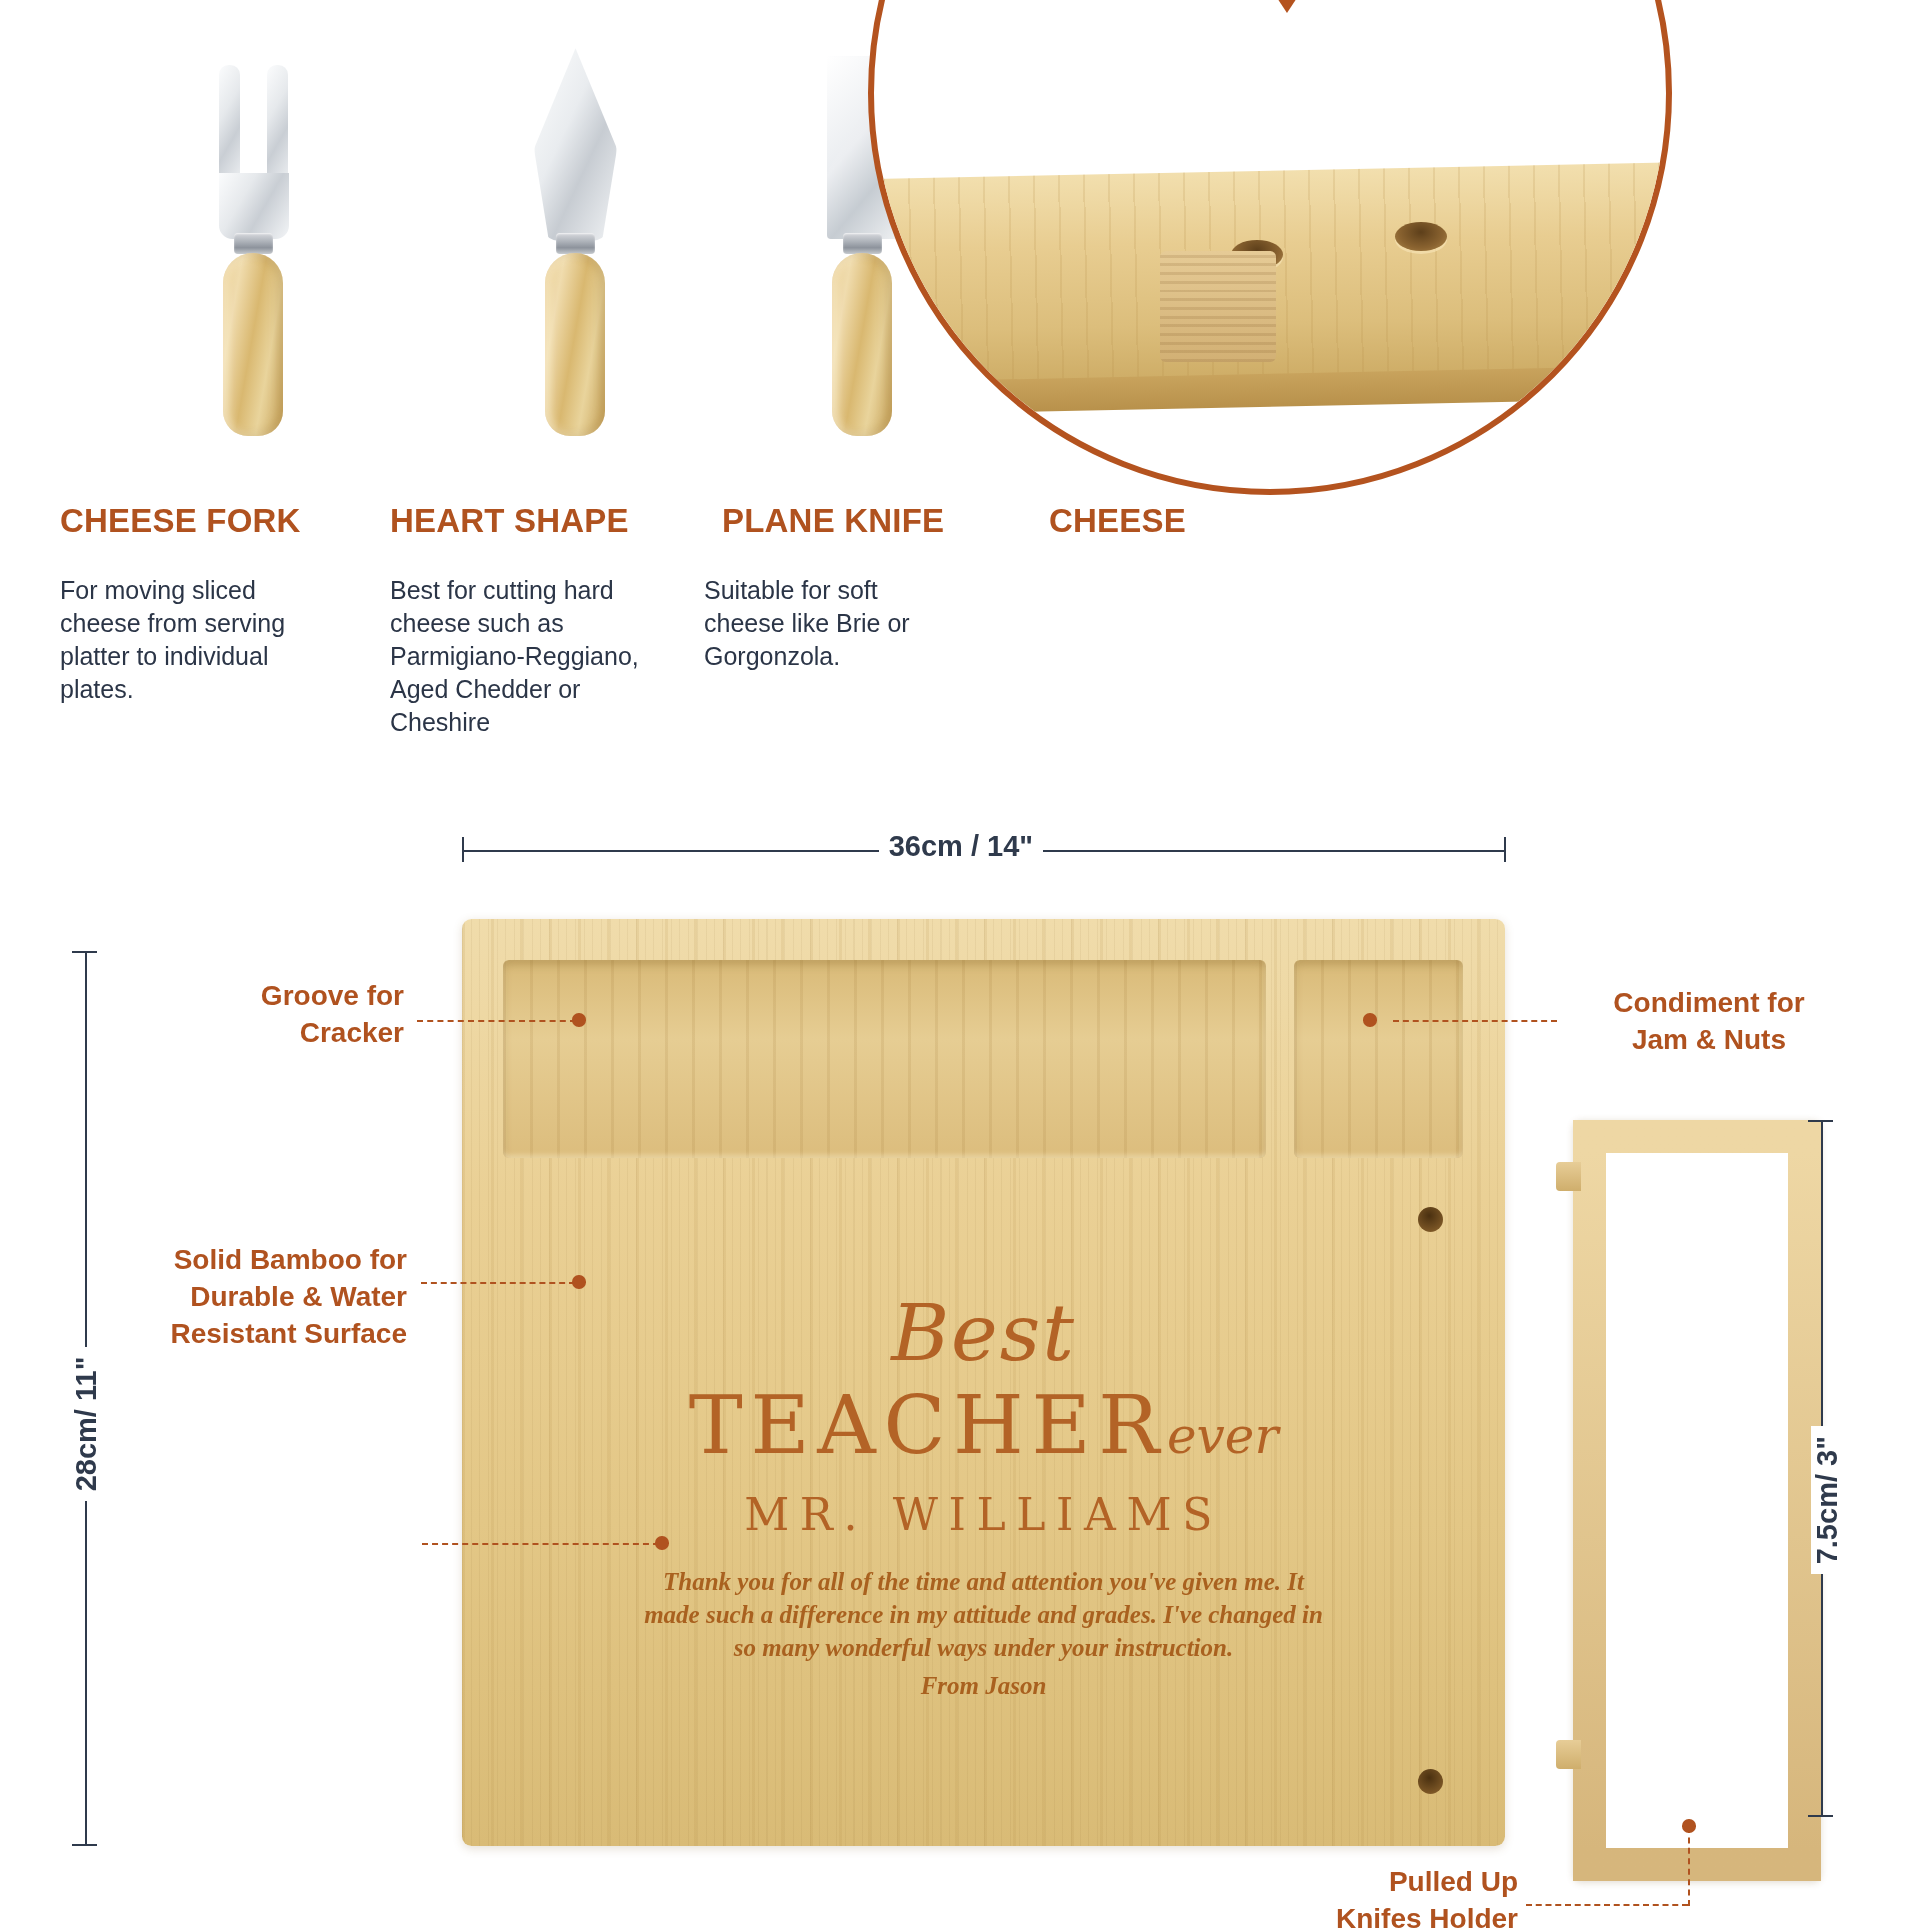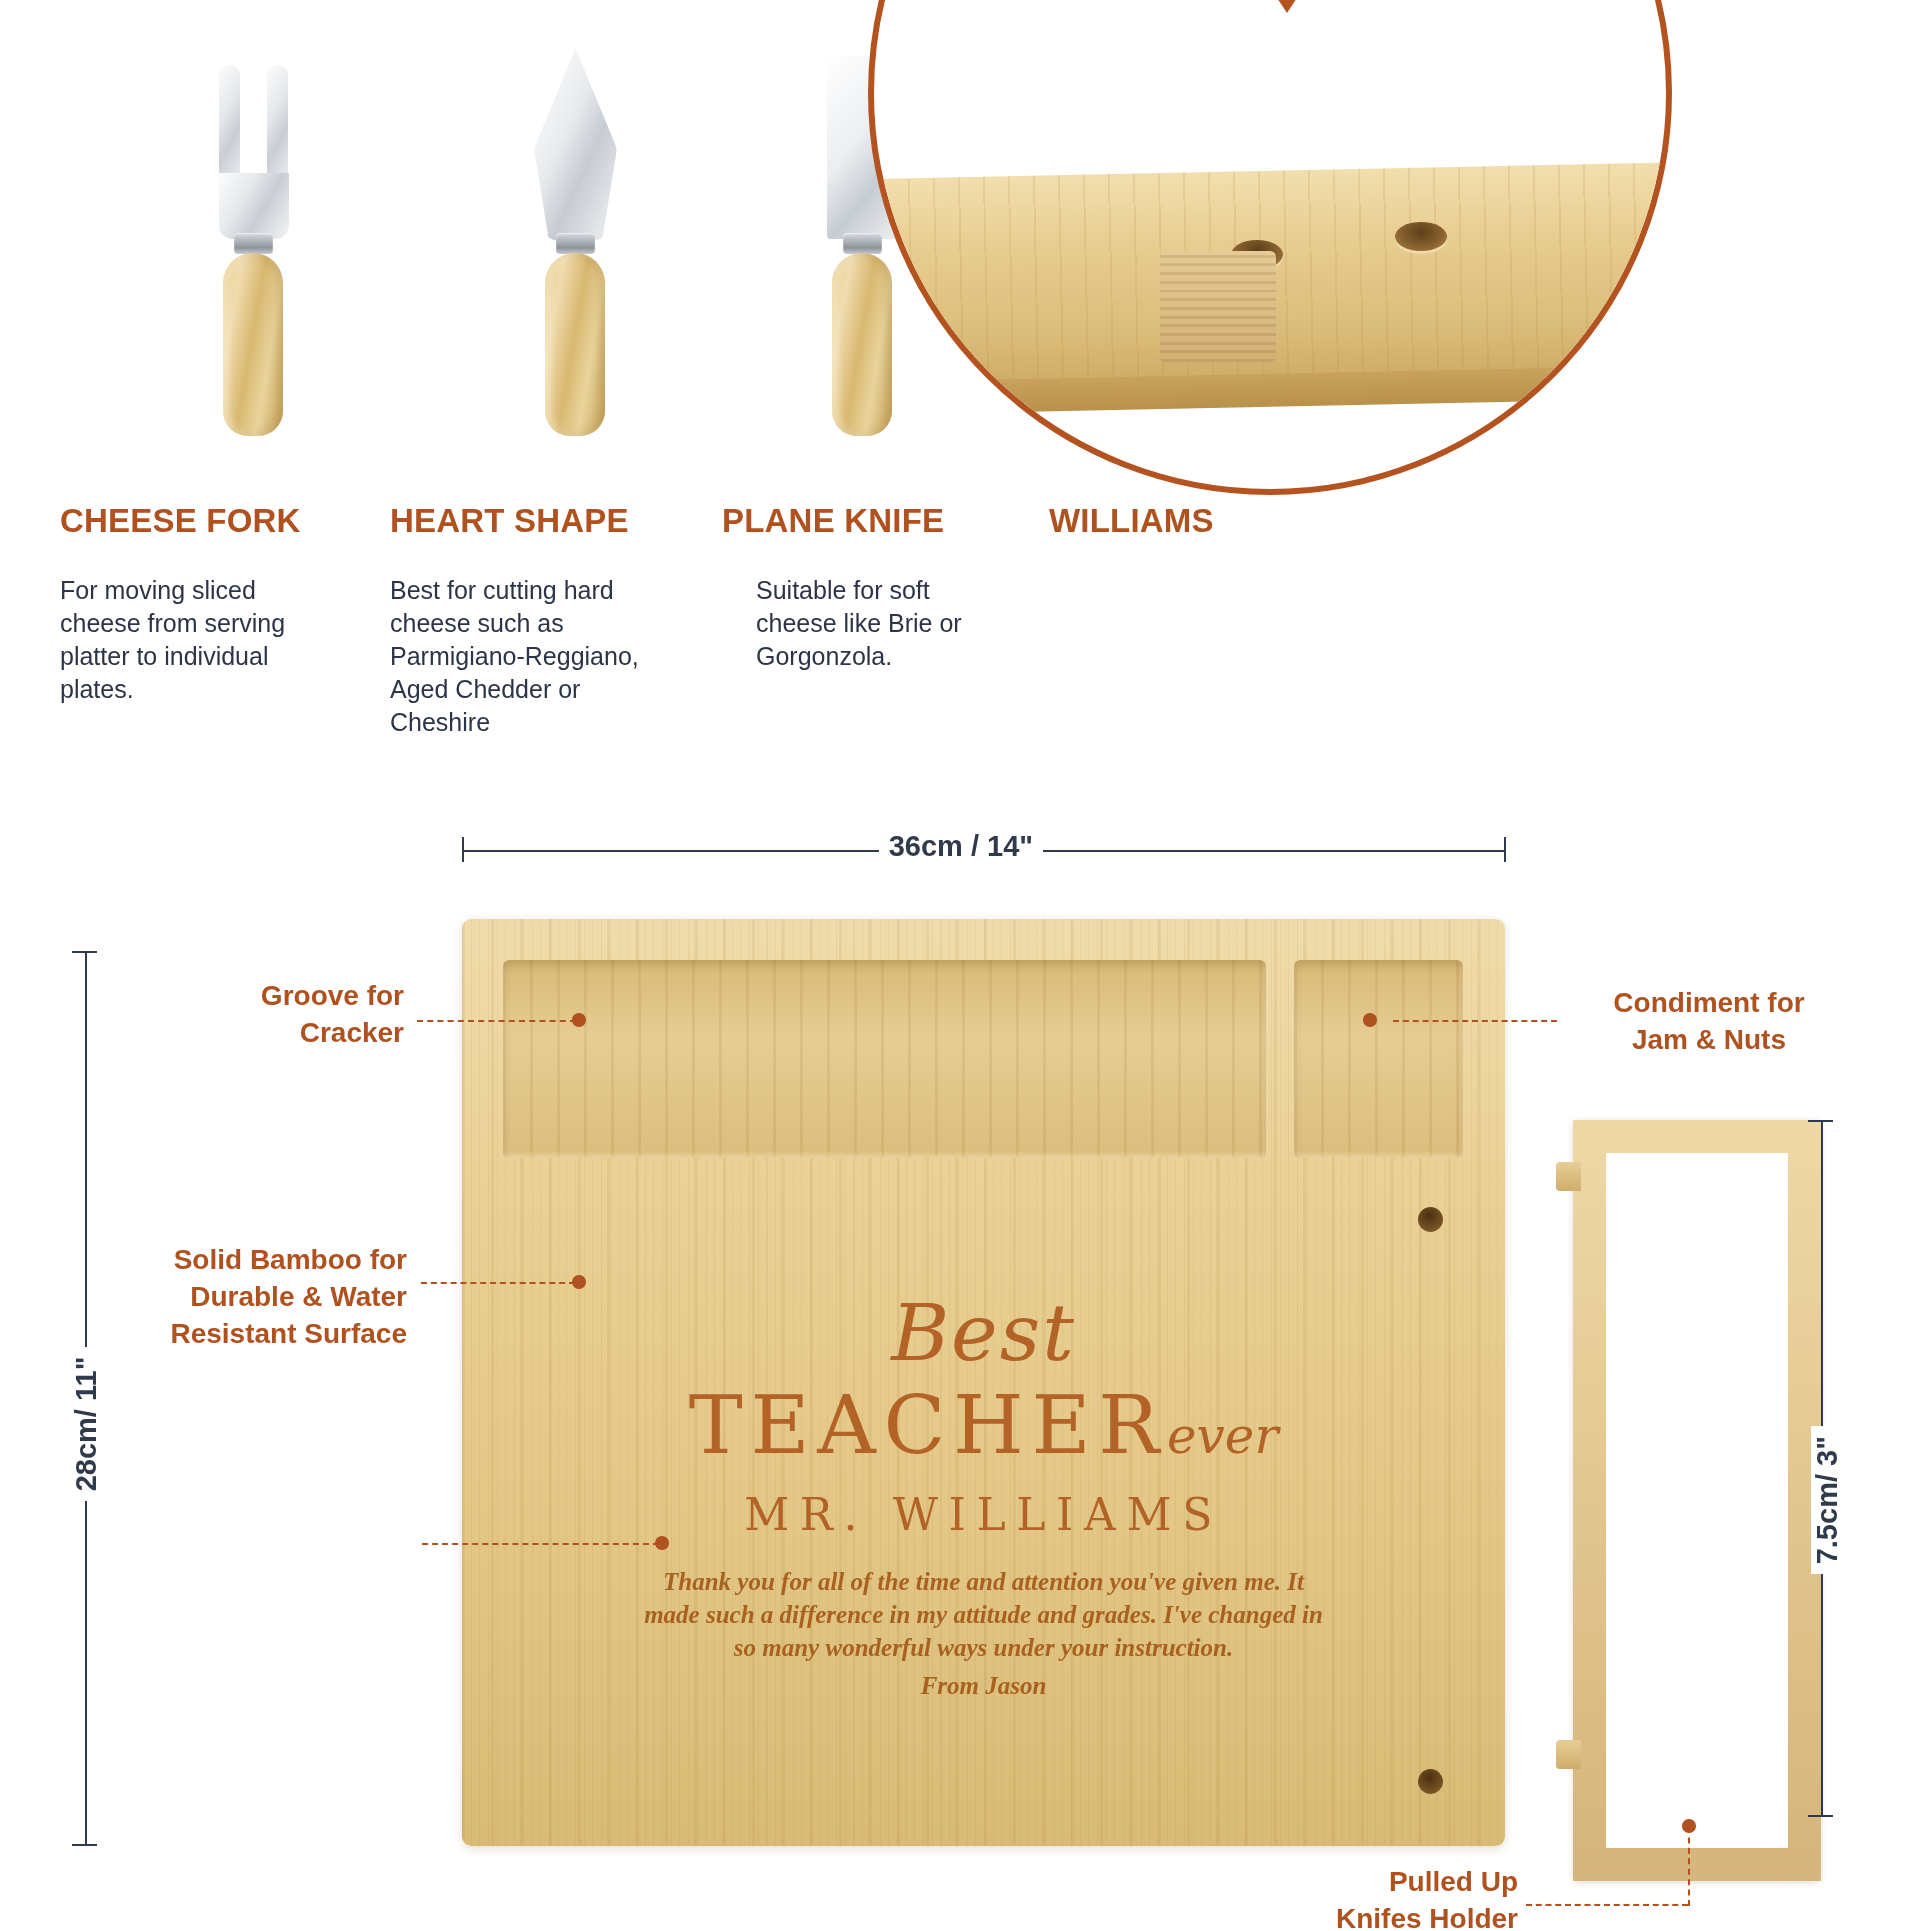--- a/index.html
+++ b/index.html
@@ -400,23 +400,23 @@
     </div>
   </div>
 
   <div class="tool-title" style="left:60px; top:502px;">CHEESE FORK</div>
   <div class="tool-desc" style="left:60px; top:574px;">For moving sliced cheese from serving platter to individual plates.</div>
 
   <div class="tool-title" style="left:390px; top:502px;">HEART SHAPE</div>
   <div class="tool-desc" style="left:390px; top:574px;">Best for cutting hard cheese such as Parmigiano-Reggiano, Aged Chedder or Cheshire</div>
 
   <div class="tool-title" style="left:722px; top:502px;">PLANE KNIFE</div>
-  <div class="tool-desc" style="left:756px; top:574px;">Suitable for soft cheese like Brie or Gorgonzola.</div>
-
-  <div class="tool-title" style="left:1049px; top:502px;">WILLIAMS</div>
+  <div class="tool-desc" style="left:704px; top:574px;">Suitable for soft cheese like Brie or Gorgonzola.</div>
+
+  <div class="tool-title" style="left:1049px; top:502px;">CHEESE</div>
 
   <div class="inset-circle">
     <div class="inset-board-edge"></div>
     <div class="inset-board"></div>
     <div class="inset-hole" style="left:357px; bottom:220px;"></div>
     <div class="inset-hole" style="left:521px; bottom:238px;"></div>
     <div class="inset-peg" style="left:286px; bottom:127px;"></div>
 
     <div class="down-arrow">
 

